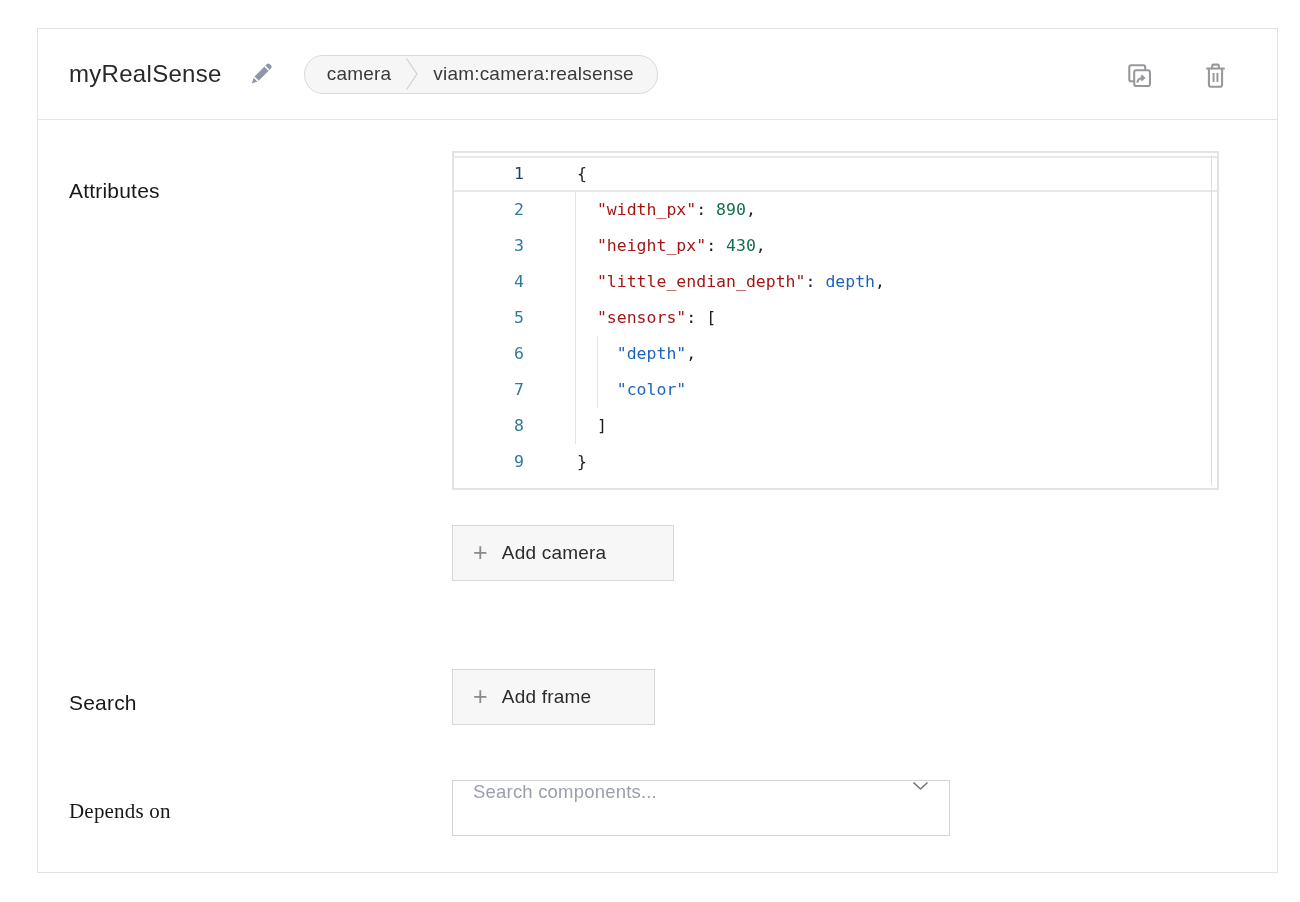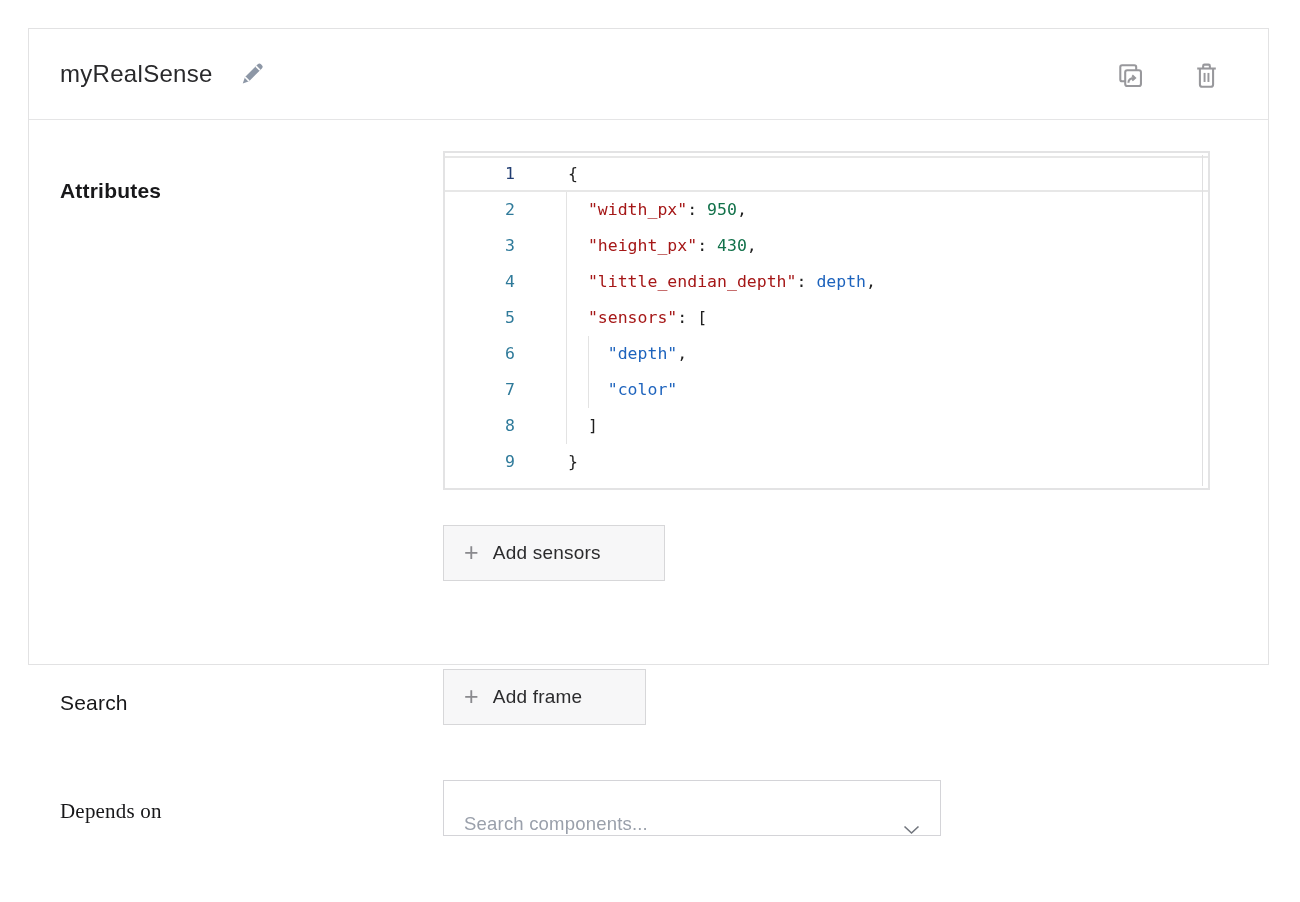--- a/index.html
+++ b/index.html
@@ -6,22 +6,22 @@
     margin: 0;
     padding: 0;
     width: 1300px;
     height: 902px;
     background: #ffffff;
     font-family: "Liberation Sans", sans-serif;
     overflow: hidden;
   }
   .card {
     position: absolute;
-    left: 28px; top: 28px;
-    width: 1241px; height: 637px;
+    left: 37px; top: 28px;
+    width: 1241px; height: 845px;
     border: 1.5px solid #e2e2e3;
     background: #ffffff;
     box-sizing: border-box;
   }
   
   .card-header {
     position: relative;
     height: 91px;
     border-bottom: 1px solid #e5e5e6;
     display: flex;
@@ -64,21 +64,21 @@
   .trash-btn { position: absolute; left: 1163px; top: 31px; }
 
   
   .field-label {
     position: absolute;
     font-size: 21px;
     color: #18181a;
     letter-spacing: 0.2px;
     line-height: 40px;
   }
-  .lbl-attributes { left: 31px; top: 142px; font-weight: bold; }
+  .lbl-attributes { left: 31px; top: 142px; }
   .lbl-datacapture { left: 31px; top: 508px; width: 185px; }
   .lbl-frame { left: 31px; top: 654px; }
   .lbl-depends { left: 31px; top: 762px; font-family: Liberation Serif, serif; }
 
   
   .editor {
     position: absolute;
     left: 414px; top: 122px;
     width: 767px; height: 339px;
     border: 2px solid #e3e3e4;
@@ -158,21 +158,21 @@
 
   
   .select {
     position: absolute;
     left: 414px; top: 751px;
     width: 498px; height: 56px;
     box-sizing: border-box;
     border: 1px solid #d4d4d8;
     background: #ffffff;
     display: flex;
-    align-items: flex-end;
+    align-items: flex-start;
     padding: 0 20px;
     cursor: pointer;
   }
   .placeholder {
     flex: 1;
     font-size: 18.5px;
     color: #9aa0ab;
     letter-spacing: 0.2px;
   }
 </style>
@@ -185,20 +185,27 @@
     <span class="title">myRealSense</span>
 
     <button class="icon-btn pencil-btn">
       <svg width="30" height="30" viewBox="0 0 24 24">
         <path d="M4.6 19.6 L6.4 14.4 L16.6 4.2 Q17.9 2.9 19.2 4.2 L19.9 4.9 Q21.2 6.2 19.9 7.5 L9.7 17.7 L4.6 19.6 Z" fill="#8d97a6"></path>
         <path d="M6.4 14.4 L9.7 17.7" stroke="#ffffff" stroke-width="1.3" fill="none"></path>
         <path d="M15.1 5.7 L18.4 9.0" stroke="#ffffff" stroke-width="1.3" fill="none"></path>
       </svg>
     </button>
 
+    <div class="pill">
+      <span class="seg-type">camera</span>
+      <svg width="16" height="36" viewBox="0 0 16 36">
+        <path d="M2.5 2.5 L13 18 L2.5 33.5" stroke="#d2d2d4" stroke-width="1.3" fill="none"></path>
+      </svg>
+      <span class="seg-model">viam:camera:realsense</span>
+    </div>
 
     <button class="icon-btn dup-btn">
       <svg width="31" height="31" viewBox="0 0 24 24">
         <path d="M7.9 16.4 H5.5 Q4.1 16.4 4.1 15 V5.5 Q4.1 4.1 5.5 4.1 H15 Q16.4 4.1 16.4 5.5 V7.9" fill="none" stroke="#98989c" stroke-width="1.6"></path>
         <rect x="7.9" y="7.9" width="12.2" height="12.2" rx="1.6" fill="#ffffff" stroke="#98989c" stroke-width="1.6"></rect>
         <path d="M10.4 17.6 C10.4 14.9 11.7 13.9 15.2 13.9" fill="none" stroke="#98989c" stroke-width="1.6"></path>
         <path d="M13.3 11.9 L15.5 13.9 L13.3 15.9" fill="none" stroke="#98989c" stroke-width="1.6"></path>
       </svg>
     </button>
 
@@ -216,21 +223,21 @@
   <div class="field-label lbl-attributes">Attributes</div>
 
   <div class="editor">
     <div class="lines">
         <div class="cl active">
           <span class="ln">1</span>
           <span class="code"><span class="tok-plain">{</span></span>
         </div>
         <div class="cl">
           <span class="ln">2</span>
-          <span class="code"><span class="tok-plain">  </span><span class="tok-key">"width_px"</span><span class="tok-plain">: </span><span class="tok-number">950</span><span class="tok-plain">,</span></span>
+          <span class="code"><span class="tok-plain">  </span><span class="tok-key">"width_px"</span><span class="tok-plain">: </span><span class="tok-number">890</span><span class="tok-plain">,</span></span>
         </div>
         <div class="cl">
           <span class="ln">3</span>
           <span class="code"><span class="tok-plain">  </span><span class="tok-key">"height_px"</span><span class="tok-plain">: </span><span class="tok-number">430</span><span class="tok-plain">,</span></span>
         </div>
         <div class="cl">
           <span class="ln">4</span>
           <span class="code"><span class="tok-plain">  </span><span class="tok-key">"little_endian_depth"</span><span class="tok-plain">: </span><span class="tok-boolean">depth</span><span class="tok-plain">,</span></span>
         </div>
         <div class="cl">
@@ -254,21 +261,21 @@
           <span class="code"><span class="tok-plain">}</span></span>
         </div>
       </div>
     <div class="guide g1"></div>
     <div class="guide g2"></div>
     <div class="sb"></div>
   </div>
 
   <button class="add-btn btn-add-method">
     <span class="plus">+</span>
-    <span>Add sensors</span>
+    <span>Add camera</span>
   </button>
 
   <div class="field-label lbl-frame">Search</div>
   <button class="add-btn btn-add-frame">
     <span class="plus">+</span>
     <span>Add frame</span>
   </button>
 
   <div class="field-label lbl-depends">Depends on</div>
   <div class="select">

